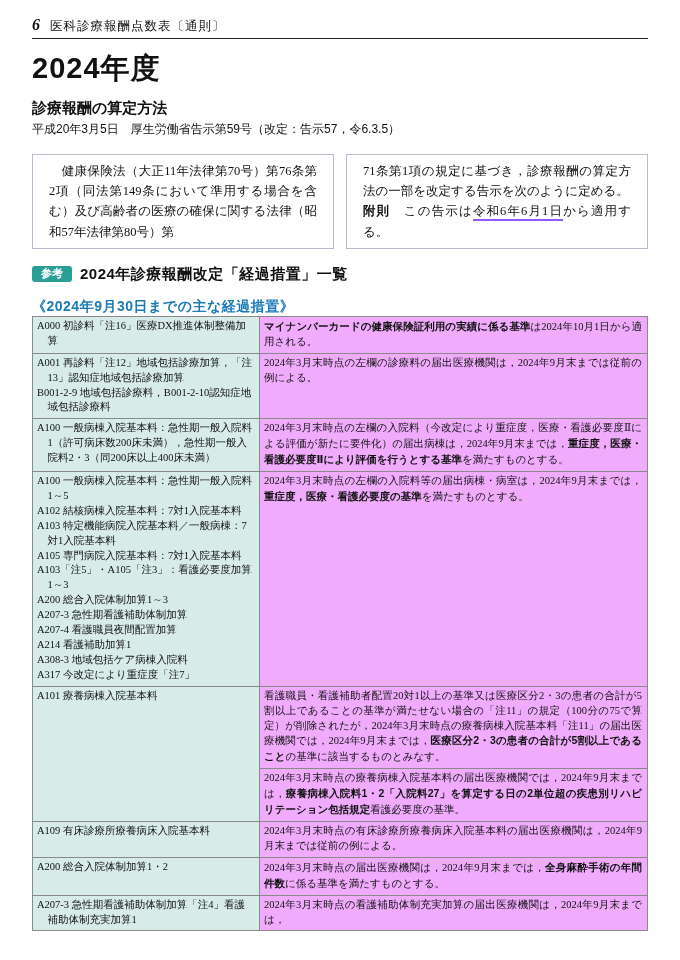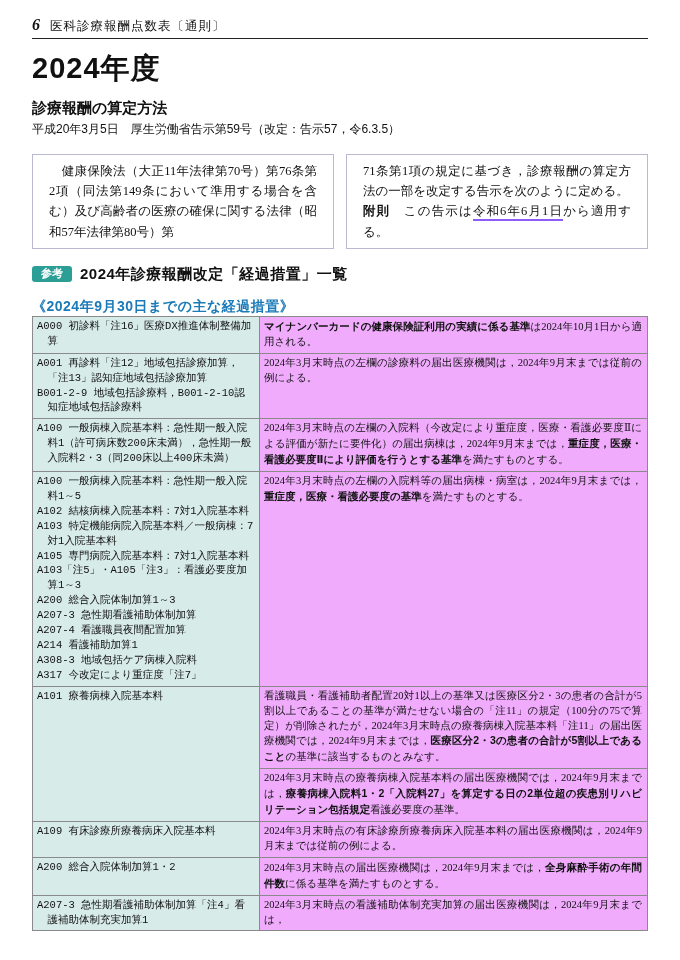--- a/index.html
+++ b/index.html
@@ -49,21 +49,21 @@
     width:616px;border-collapse:collapse;table-layout:fixed;
     border:1px solid #555;
   }
   table.measures col.c-left{width:227px;}
   table.measures td{
     border:1px solid #8a8a8a;vertical-align:top;box-sizing:border-box;
     font-size:10.5px;line-height:1.42;padding:2px 5px 3px 4px;
   }
   td.cell-left{
     background:#d7ebe8;
-    font-family:Liberation Mono, monospace;
+    font-family:Liberation Serif, serif;
   }
   .left-item{padding-left:1em;text-indent:-1em;}
   td.cell-right{
     background:#f0abfc;text-align:justify;
     font-family:"Liberation Serif","DejaVu Serif",serif;
   }
   td.cell-right .em{
     font-weight:bold;
     font-family:"Liberation Sans","DejaVu Sans",sans-serif;
   }

